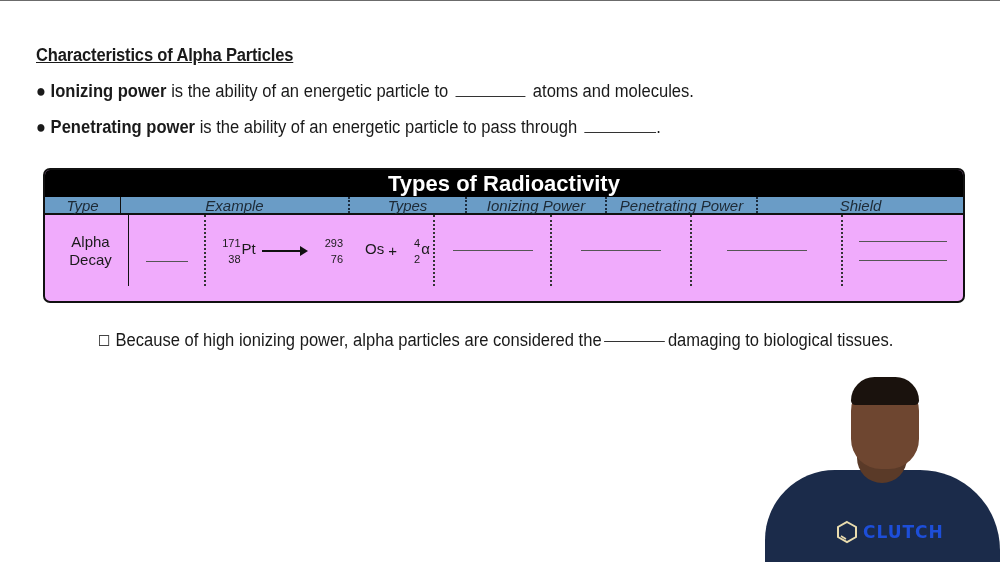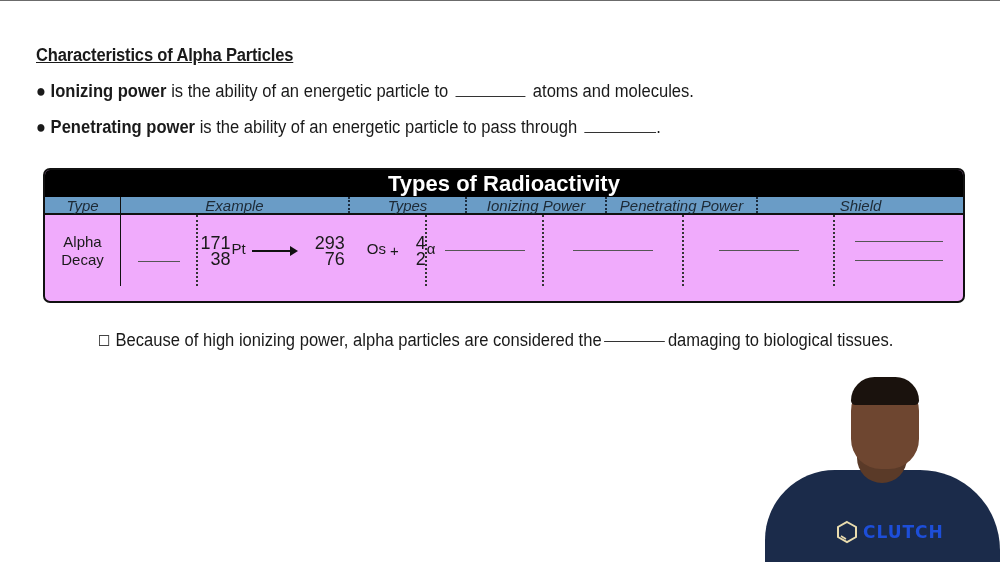--- a/index.html
+++ b/index.html
@@ -27,40 +27,40 @@
   .table-wrap {
     position: absolute; left: 43px; top: 168px; width: 922px; height: 135px;
     border: 2px solid #111; border-radius: 7px; overflow: hidden; background: #f0abfc;
     box-sizing: border-box;
   }
   .table-title {
     height: 27px; background: #000; color: #fff; text-align: center;
     font-weight: bold; font-size: 22px; line-height: 27px;
   }
   .hdr-row { height: 18px; background: #6a9cc6; display: flex; border-bottom: 2px solid #111; box-sizing: border-box; font-style: italic; }
-  .body-row { height: 71px; display: flex; }
+  .body-row { height: 71px; display: flex; padding-left: 8px; }
   .cell { box-sizing: border-box; display: flex; align-items: center; justify-content: center; position: relative; font-size: 15px; }
   .hdr-row .cell { color: #1d2a36; }
   .c0 { width: 76px; border-right: 1px solid #111; }
   .c1 { width: 77px; }
   .c2 { width: 229px; }
   .c3 { width: 117px; }
   .c4 { width: 140px; }
   .c5 { width: 151px; }
   .c6 { flex: 1; }
   .dash { border-right: 2px dotted #1c2d40; }
   .body-row .dash { border-right: 2px dotted #333; }
   .type-cell { flex-direction: column; line-height: 18px; font-size: 15px; }
   .line { width: 80px; height: 1px; background: #555; }
   .line.short { width: 42px; margin-top: 22px; }
   .shield-lines { display: flex; flex-direction: column; gap: 18px; }
 
   .eq { display: flex; align-items: center; font-size: 15px; }
   .nuc { display: inline-flex; align-items: center; }
-  .nums { display: flex; flex-direction: column; text-align: right; font-size: 18px; line-height: 16px; margin-right: 1px; margin-left: 13px; }
+  .nums { display: flex; flex-direction: column; text-align: right; font-size: 11px; line-height: 16px; margin-right: 1px; margin-left: 13px; }
   .sym { margin-top: -4px; }
   .arrow { display: inline-block; margin: 0 6px; position: relative; width: 44px; height: 2px; background: #111; }
   .arrow::after { content: ""; position: absolute; right: -2px; top: -4px; border-left: 8px solid #111; border-top: 5px solid transparent; border-bottom: 5px solid transparent; }
   .plus { margin: 0 4px; }
 
   .note {
     position: absolute; left: 99px; top: 330px; font-size: 18px; white-space: nowrap;
     transform: scaleX(0.92); transform-origin: left; display: flex; align-items: center;
   }
   .checkbox { width: 9px; height: 9px; border: 1px solid #444; margin-right: 7px; display: inline-block; }

